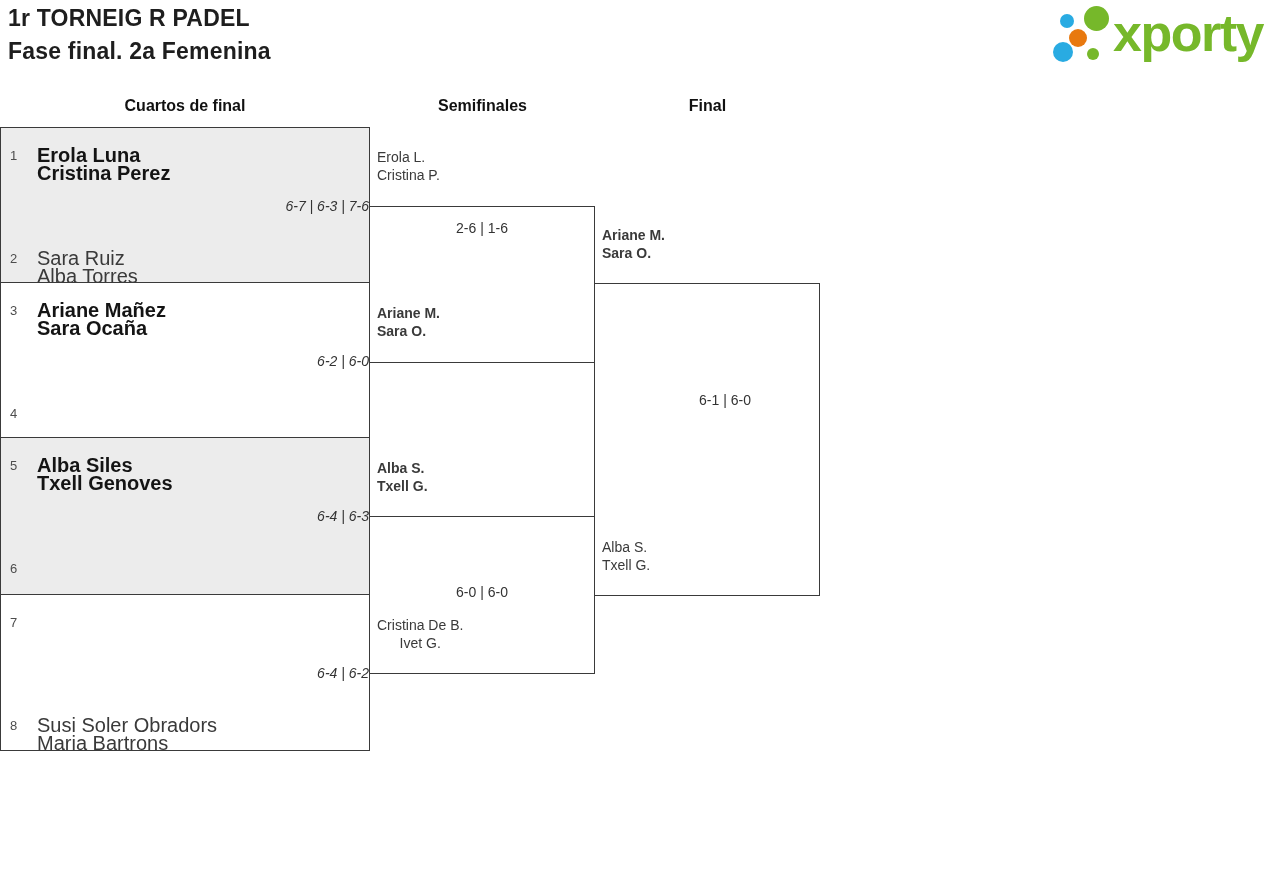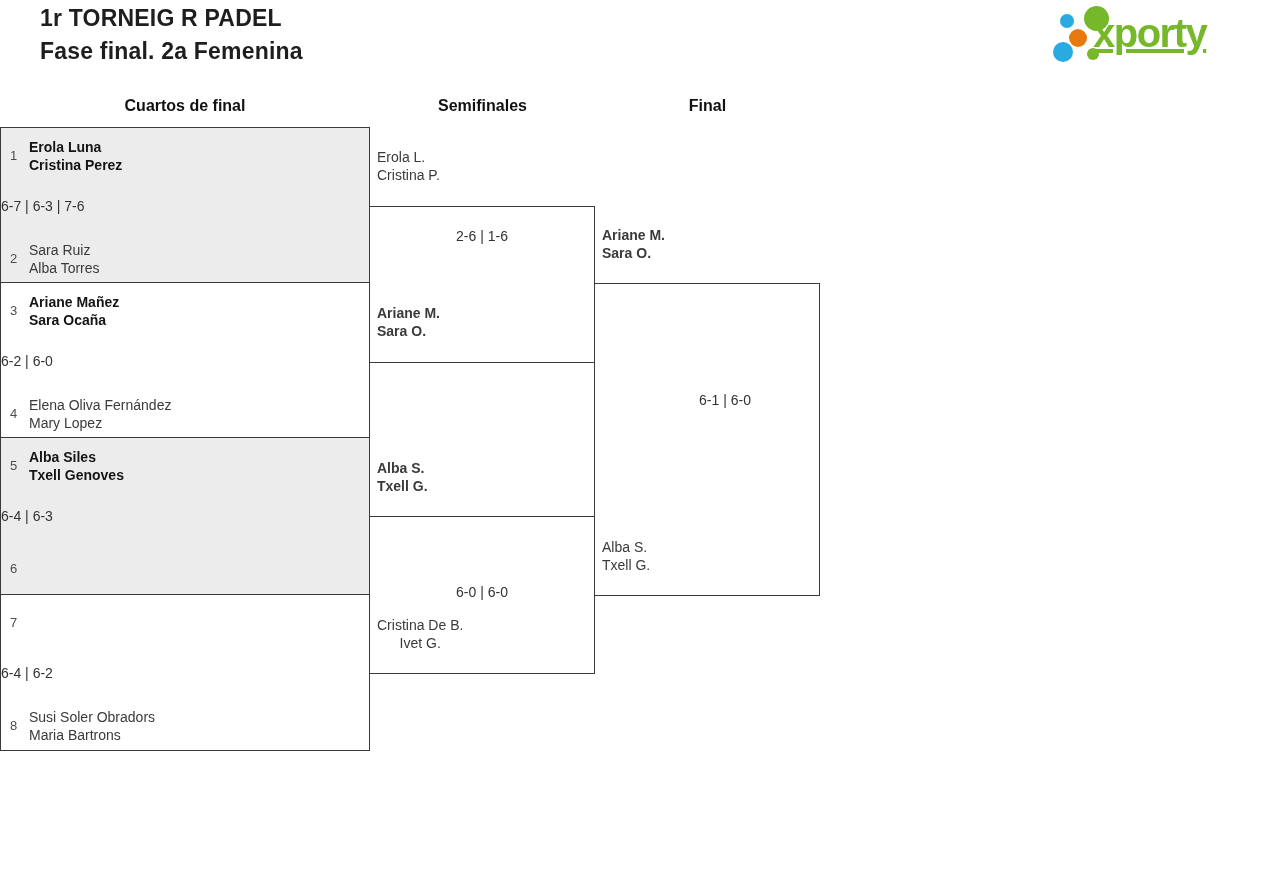--- a/index.html
+++ b/index.html
@@ -4,32 +4,32 @@
 <style>
   * { margin:0; padding:0; box-sizing:border-box; }
   html,body { background:#ffffff; }
   .page {
     position:relative; width:1280px; height:883px; background:#ffffff;
     font-family:"Liberation Sans", sans-serif; overflow:hidden;
   }
 
   
   .title-block { position:absolute; left:8px; top:2px; color:#1e1e1e;
-    font-size:23px; font-weight:700; line-height:33px; letter-spacing:0.2px;margin-left:32px; }
+    font-size:23px; font-weight:700; line-height:33px; letter-spacing:0.2px; }
 
   
   .logo { position:absolute; left:1045px; top:5px; width:235px; height:66px; }
   .dot { position:absolute; border-radius:50%; }
   .dot-blue-small  { left:15px; top:9px;  width:14px; height:14px; background:#29abe2; }
   .dot-green-large { left:39px; top:1px;  width:25px; height:25px; background:#76b82a; }
   .dot-orange     { left:24px; top:24px; width:18px; height:18px; background:#e8790f; }
   .dot-blue-large { left:8px;  top:37px; width:20px; height:20px; background:#29abe2; }
   .dot-green-small{ left:42px; top:43px; width:12px; height:12px; background:#76b82a; }
-  .logo-text { position:absolute; left:48px; top:0px; font-size:40px; font-weight:700;
-    color:#76b82a; letter-spacing:-1.5px; line-height:56px;text-decoration:underline; }
+  .logo-text { position:absolute; left:68px; top:0px; font-size:52px; font-weight:700;
+    color:#76b82a; letter-spacing:-1.5px; line-height:56px; }
 
   
   .col-header { position:absolute; top:97px; font-size:16px; font-weight:700;
     color:#111; text-align:center; }
   .h-qf { left:0;     width:370px; }
   .h-sf { left:370px; width:225px; }
   .h-f  { left:595px; width:225px; }
 
   
   .box { position:absolute; border:1px solid #3a3a3a; background:#ffffff; }
@@ -42,40 +42,40 @@
   .sf  { left:369px; width:226px; }
   .sf1 { top:206px; height:157px; }
   .sf2 { top:516px; height:158px; }
   .fbox{ left:594px; top:283px; width:226px; height:313px; }
 
   
   .seed { position:absolute; left:4px; width:17px; text-align:center;
     font-size:13px; color:#4d4d4d; }
   .seed-top { top:20px; }
   .seed-bottom { top:123px; }
-  .team { position:absolute; left:28px; right:6px; font-size:14px;
-    line-height:18px; color:#3a3a3a; }
+  .team { position:absolute; left:36px; right:6px; font-size:20px;
+    line-height:18px; color:#3a3a3a;margin-top:8px; }
   .team span { display:block; }
   .team-top { top:10px; }
   .team-bottom { top:113px; }
   .winner { font-weight:700; color:#141414; }
-  .score { position:absolute; left:0; width:100%; top:70px; text-align:left;
-    font-size:14px; color:#333; }
+  .score { position:absolute; left:0; width:100%; top:70px; text-align:right;
+    font-size:14px; color:#333;font-style:italic; }
 
   
   .pair { position:absolute; font-size:14px; line-height:18px; color:#3a3a3a; }
   .pair span { display:block; }
   .lbl-sf1-top    { left:377px; top:148px; }
   .lbl-sf1-bottom { left:377px; top:304px; }
   .lbl-sf2-top    { left:377px; top:459px; }
   .lbl-sf2-bottom { left:377px; top:616px;text-align:center; }
   .lbl-f-top      { left:602px; top:226px; }
   .lbl-f-bottom   { left:602px; top:538px; }
   .score-abs { position:absolute; text-align:center; font-size:14px; color:#333; }
-  .sc-sf1 { left:369px; width:226px; top:228px; }
+  .sc-sf1 { left:369px; width:226px; top:220px; }
   .sc-sf2 { left:369px; width:226px; top:576px;margin-top:8px; }
   .sc-f   { left:594px; width:226px; top:392px;padding-left:36px; }
 </style>
 </head>
 <body>
 
 <div class="page">
 
   <div class="title-block">
     <div>1r TORNEIG R PADEL</div>
@@ -110,24 +110,20 @@
   </div>
 
   <div class="box qf qf2">
     <span class="seed seed-top">3</span>
     <div class="team team-top winner">
       <span>Ariane Mañez</span>
       <span>Sara Ocaña</span>
     </div>
     <div class="score">6-2 | 6-0</div>
     <span class="seed seed-bottom">4</span>
-    <div class="team team-bottom">
-      <span>Elena Oliva Fernández</span>
-      <span>Mary Lopez</span>
-    </div>
   </div>
 
   <div class="box qf qf3 shaded">
     <span class="seed seed-top">5</span>
     <div class="team team-top winner">
       <span>Alba Siles</span>
       <span>Txell Genoves</span>
     </div>
     <div class="score">6-4 | 6-3</div>
     <span class="seed seed-bottom">6</span>

